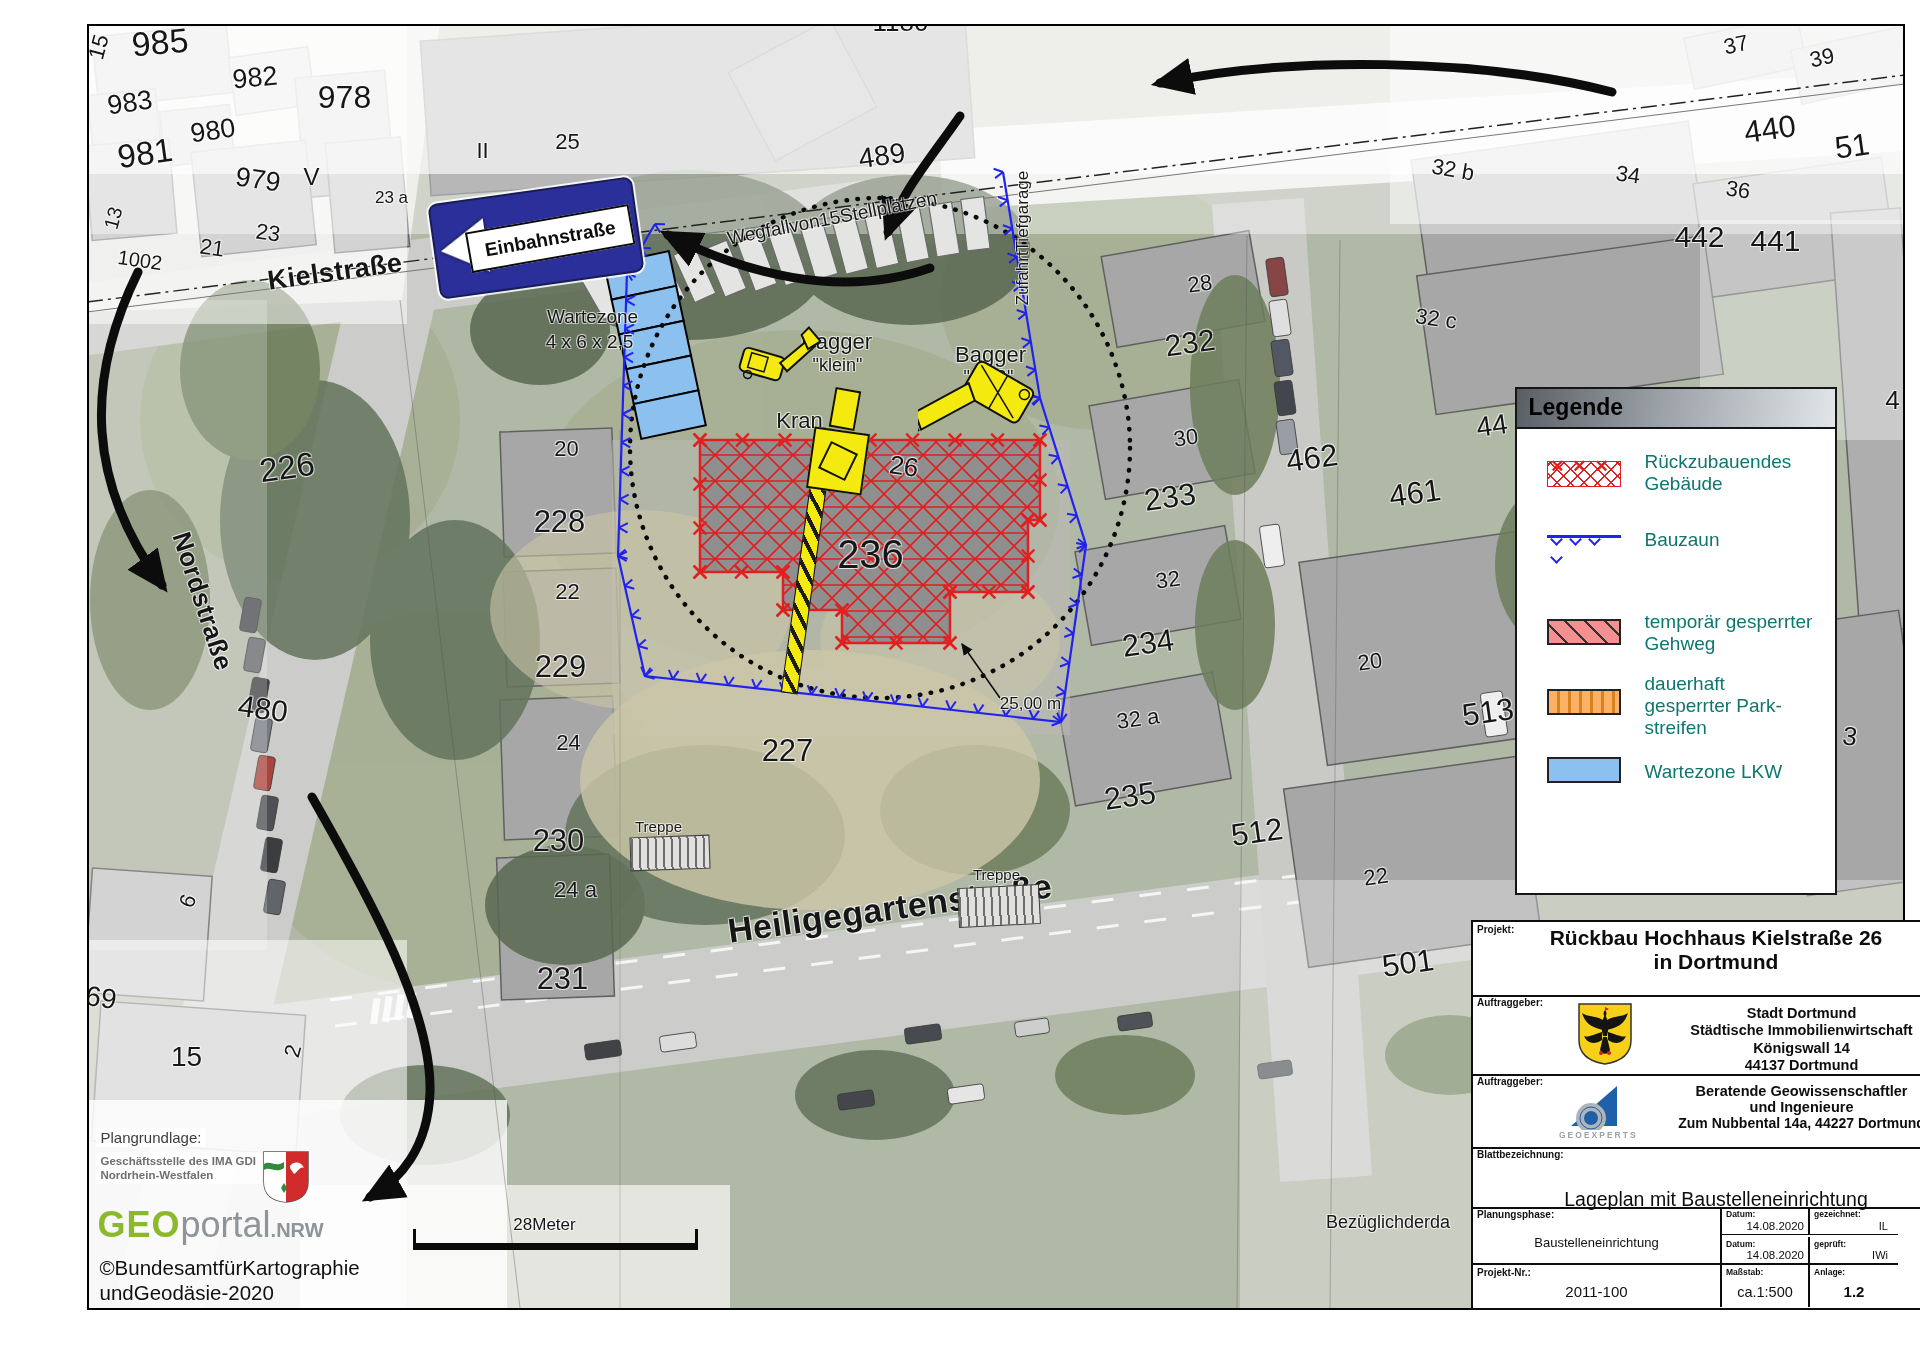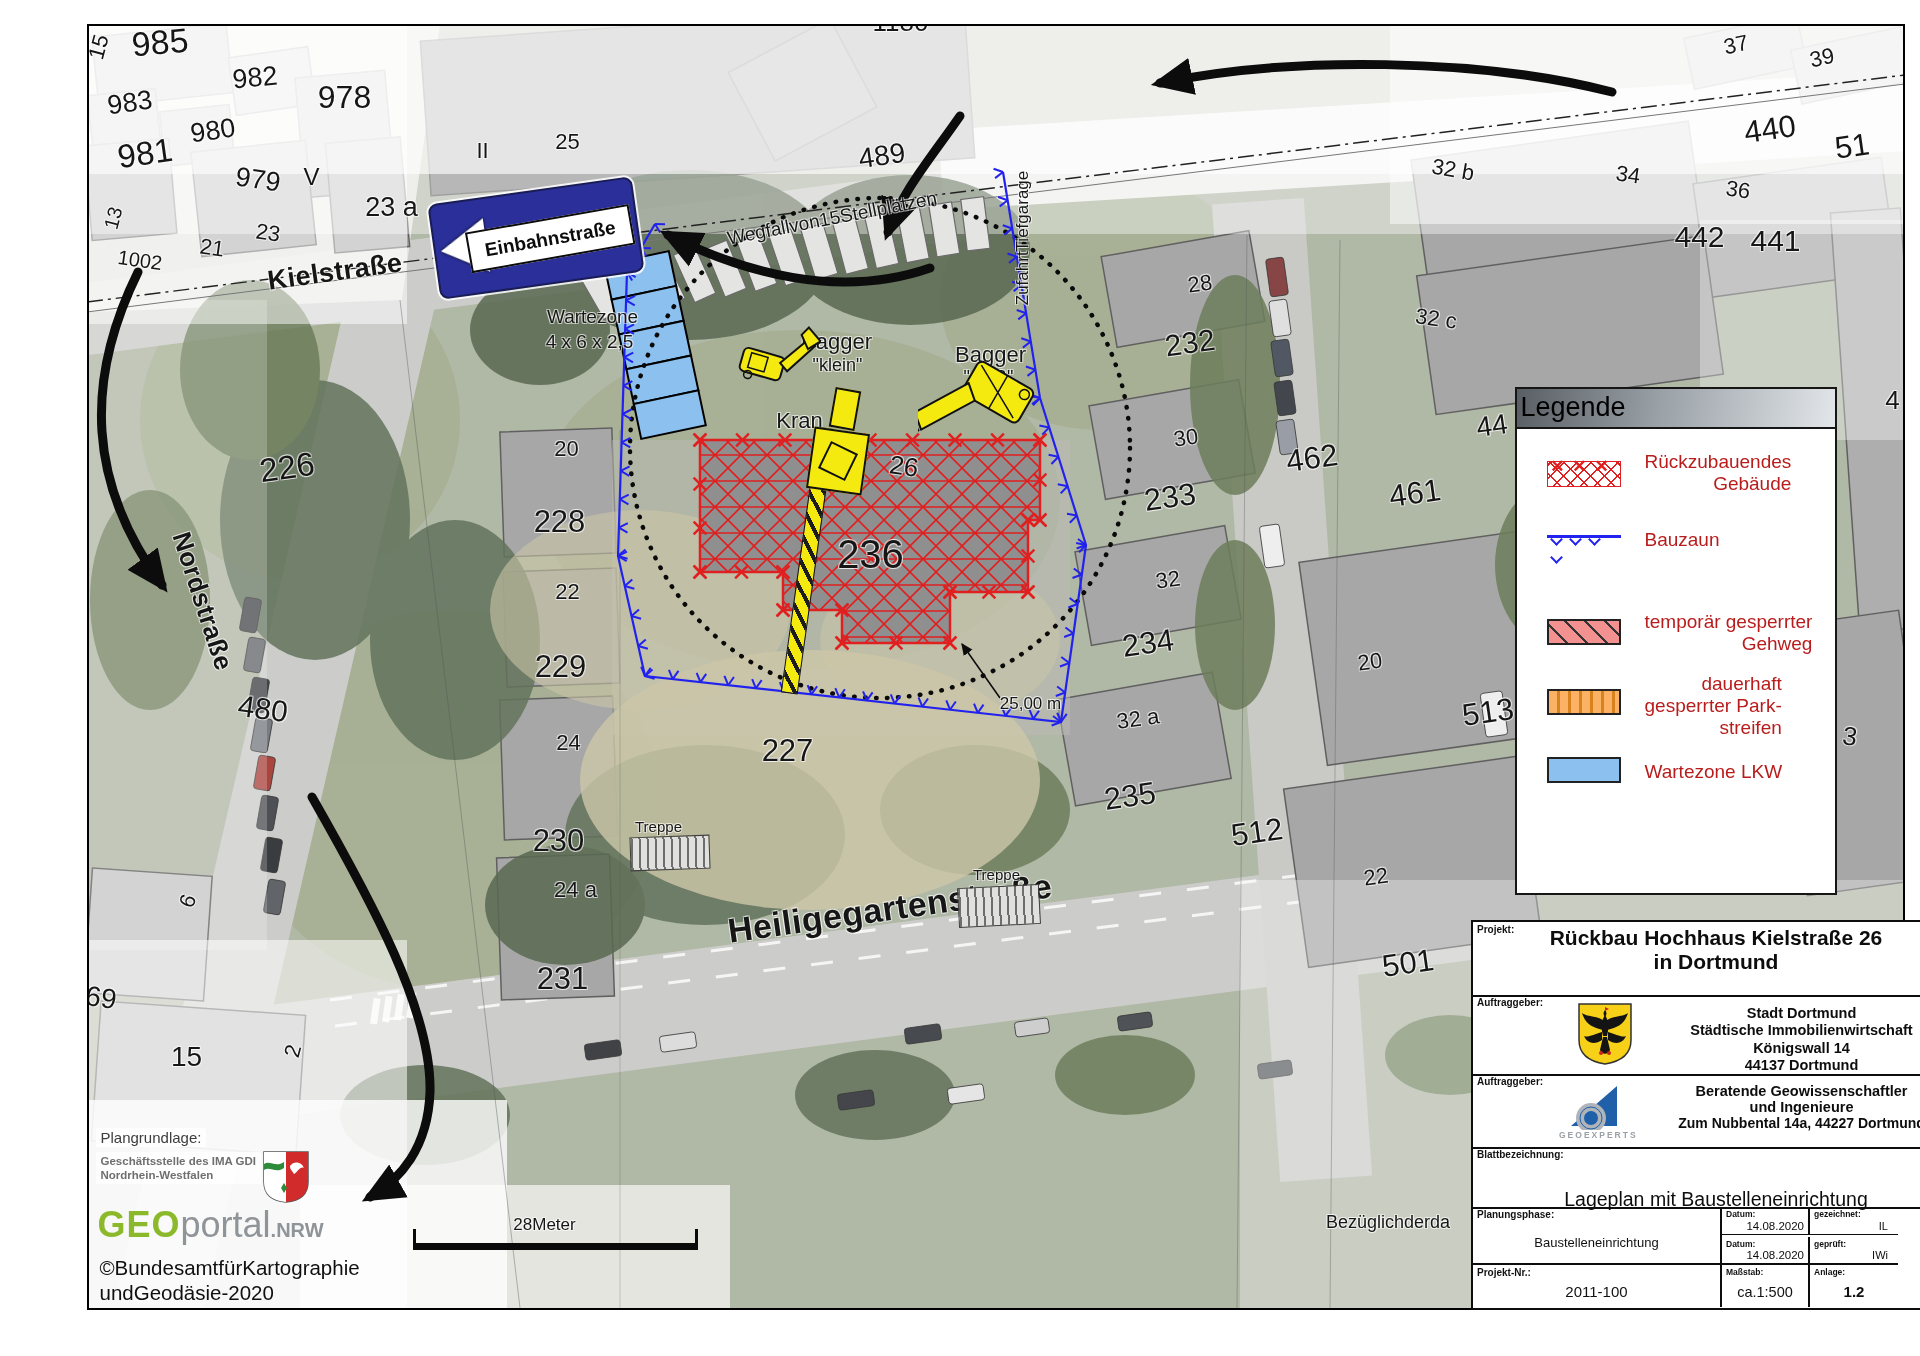--- a/index.html
+++ b/index.html
@@ -42,23 +42,23 @@
   .ima{font-size:11.5px;font-weight:bold;color:#6f6f6f;line-height:1.25;background:rgba(255,255,255,.72);padding:2px 5px;}
   .geo-row{display:flex;align-items:baseline;}
   .geo-g{font-size:36px;font-weight:bold;color:#8cb92c;letter-spacing:1px;}
   .geo-p{font-size:36px;color:#8f9499;}
   .geo-n{font-size:20px;font-weight:bold;color:#8f9499;}
   .copy{font-size:20.5px;color:#101010;}
   
   .legend{left:1515px;top:387px;width:322px;height:508px;background:#fff;border:2.5px solid #161616;box-sizing:border-box;}
   .lg-head{position:absolute;left:0;top:0;right:0;height:38px;border-bottom:2px solid #161616;
       background:linear-gradient(100deg,#585e64 0%,#9aa1a7 45%,#e2e6e9 100%);display:flex;align-items:center;}
-  .lg-head span{font-size:27px;font-weight:normal;color:#000;padding-left:4px;}
+  .lg-head span{font-size:23px;font-weight:bold;color:#000;padding-left:12px;}
   .lg-sw{position:absolute;left:30px;width:74px;height:26px;box-sizing:border-box;}
-  .lg-tx{position:absolute;left:128px;font-size:19px;color:#b91c1c;line-height:1.16;text-align:right;}
+  .lg-tx{position:absolute;left:128px;font-size:19px;color:#0f766e;line-height:1.16;}
   .sw-demo{border:1.5px solid #e02020;
       background:repeating-linear-gradient(45deg,transparent 0 8px,#e02020 8px 9.5px),
                  repeating-linear-gradient(-45deg,transparent 0 8px,#e02020 8px 9.5px);}
   .sw-demo i{position:absolute;inset:-6px 0 0 0;color:#e02020;font-style:normal;font-size:17px;font-weight:bold;
       letter-spacing:8px;text-align:center;}
   .sw-walk{background:#f2918f;border:2px solid #222;
       background-image:repeating-linear-gradient(45deg,transparent 0 12px,#333 12px 14px);}
   .sw-park{background:#fbb264;border:2px solid #222;
       background-image:repeating-linear-gradient(90deg,transparent 0 8px,#d8821e 8px 11px);}
   .sw-wait{background:#8cc0ee;border:2px solid #222;}
@@ -474,21 +474,21 @@
       <div class="abs" id="labels" style="left:0;top:0;width:1920px;height:1356px">
           <span class="lbl " style="left: 160px; top: 42px; font-size: 34px; transform: translate(-50%, -50%) rotate(-5deg);">985</span>
           <span class="lbl " style="left: 99px; top: 47px; font-size: 22px; transform: translate(-50%, -50%) rotate(-75deg);">15</span>
           <span class="lbl " style="left: 255px; top: 78px; font-size: 27px; transform: translate(-50%, -50%) rotate(-5deg);">982</span>
           <span class="lbl " style="left: 345px; top: 97px; font-size: 32px; transform: translate(-50%, -50%) rotate(0deg);">978</span>
           <span class="lbl " style="left: 130px; top: 103px; font-size: 27px; transform: translate(-50%, -50%) rotate(-8deg);">983</span>
           <span class="lbl " style="left: 213px; top: 131px; font-size: 27px; transform: translate(-50%, -50%) rotate(-8deg);">980</span>
           <span class="lbl " style="left: 145px; top: 153px; font-size: 33px; transform: translate(-50%, -50%) rotate(-8deg);">981</span>
           <span class="lbl " style="left: 258px; top: 180px; font-size: 27px; transform: translate(-50%, -50%) rotate(8deg);">979</span>
           <span class="lbl " style="left: 312px; top: 177px; font-size: 24px; transform: translate(-50%, -50%) rotate(0deg);">V</span>
-          <span class="lbl " style="left: 392px; top: 207px; font-size: 27px; transform: translate(-50%, -50%) rotate(0deg);">23 a</span>
+          <span class="lbl " style="left: 392px; top: 197px; font-size: 17px; transform: translate(-50%, -50%) rotate(0deg);">23 a</span>
           <span class="lbl " style="left: 113px; top: 218px; font-size: 20px; transform: translate(-50%, -50%) rotate(-75deg);">13</span>
           <span class="lbl " style="left: 268px; top: 233px; font-size: 22px; transform: translate(-50%, -50%) rotate(8deg);">23</span>
           <span class="lbl " style="left: 212px; top: 248px; font-size: 22px; transform: translate(-50%, -50%) rotate(8deg);">21</span>
           <span class="lbl " style="left: 140px; top: 260px; font-size: 20px; transform: translate(-50%, -50%) rotate(8deg);">1002</span>
           <span class="lbl " style="left: 483px; top: 151px; font-size: 22px; transform: translate(-50%, -50%) rotate(0deg);">II</span>
           <span class="lbl " style="left: 568px; top: 142px; font-size: 22px; transform: translate(-50%, -50%) rotate(0deg);">25</span>
           <span class="lbl " style="left: 901px; top: 22px; font-size: 26px; transform: translate(-50%, -50%) rotate(0deg);">1180</span>
           <span class="lbl " style="left: 882px; top: 156px; font-size: 28px; transform: translate(-50%, -50%) rotate(-8deg);">489</span>
           <span class="lbl " style="left: 1736px; top: 45px; font-size: 22px; transform: translate(-50%, -50%) rotate(-12deg);">37</span>
           <span class="lbl " style="left: 1822px; top: 58px; font-size: 22px; transform: translate(-50%, -50%) rotate(-12deg);">39</span>

